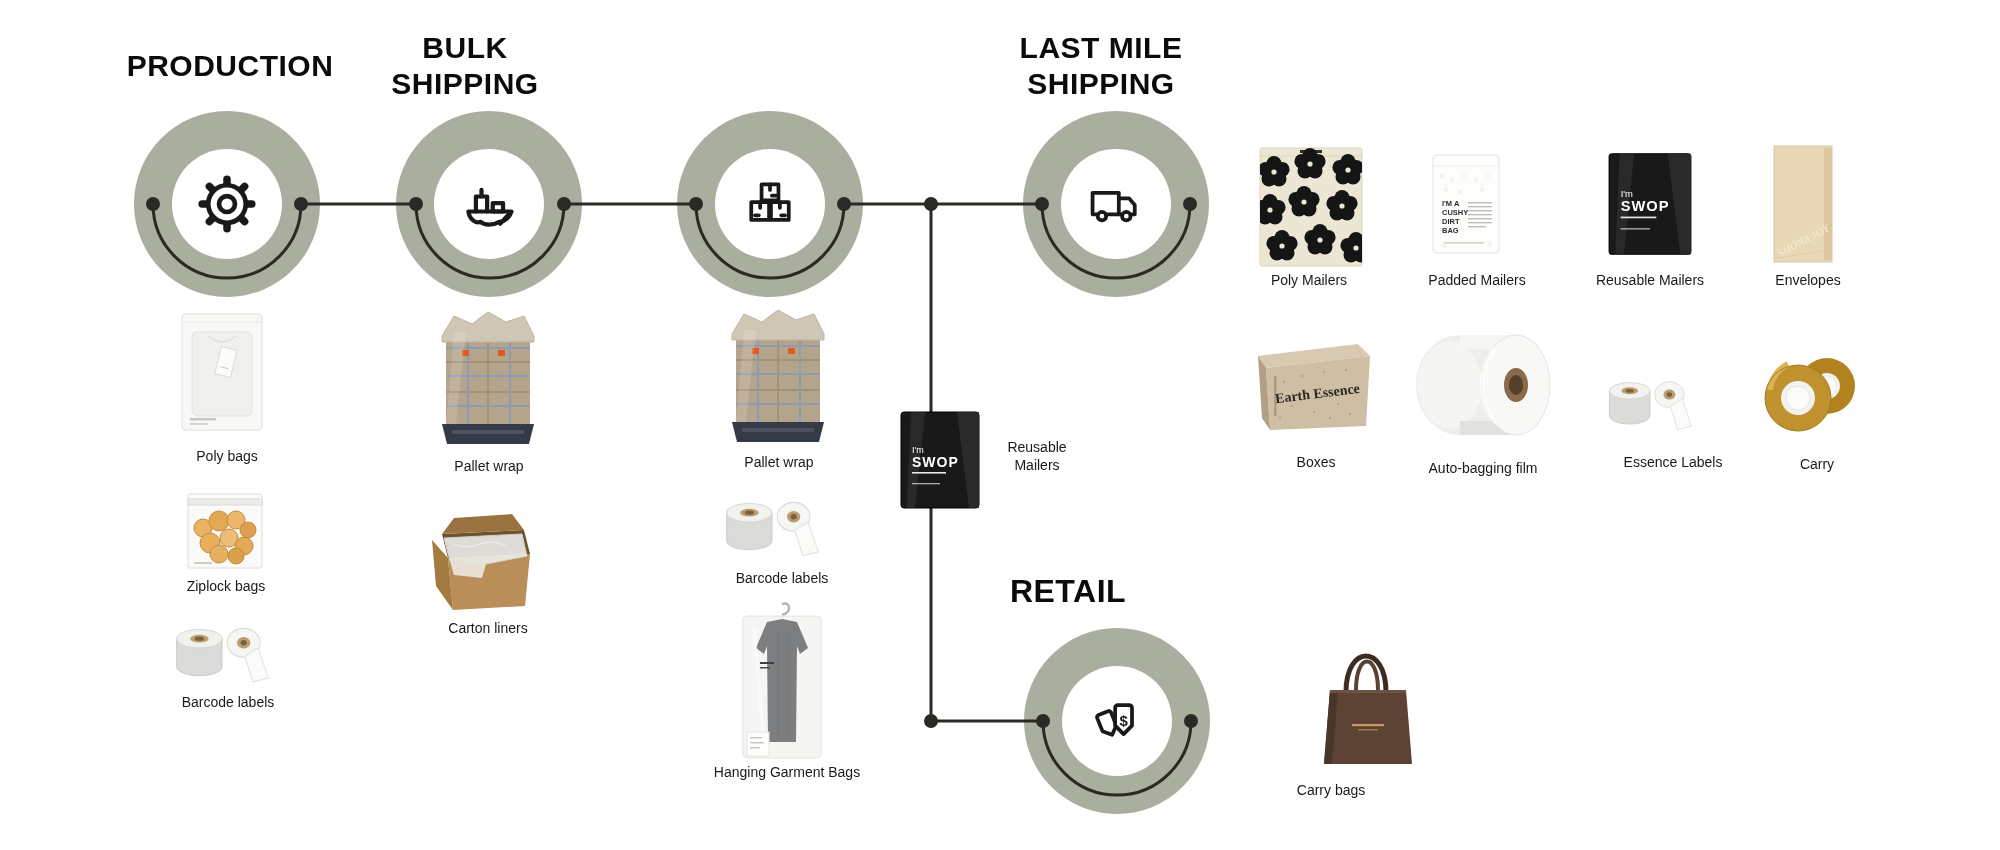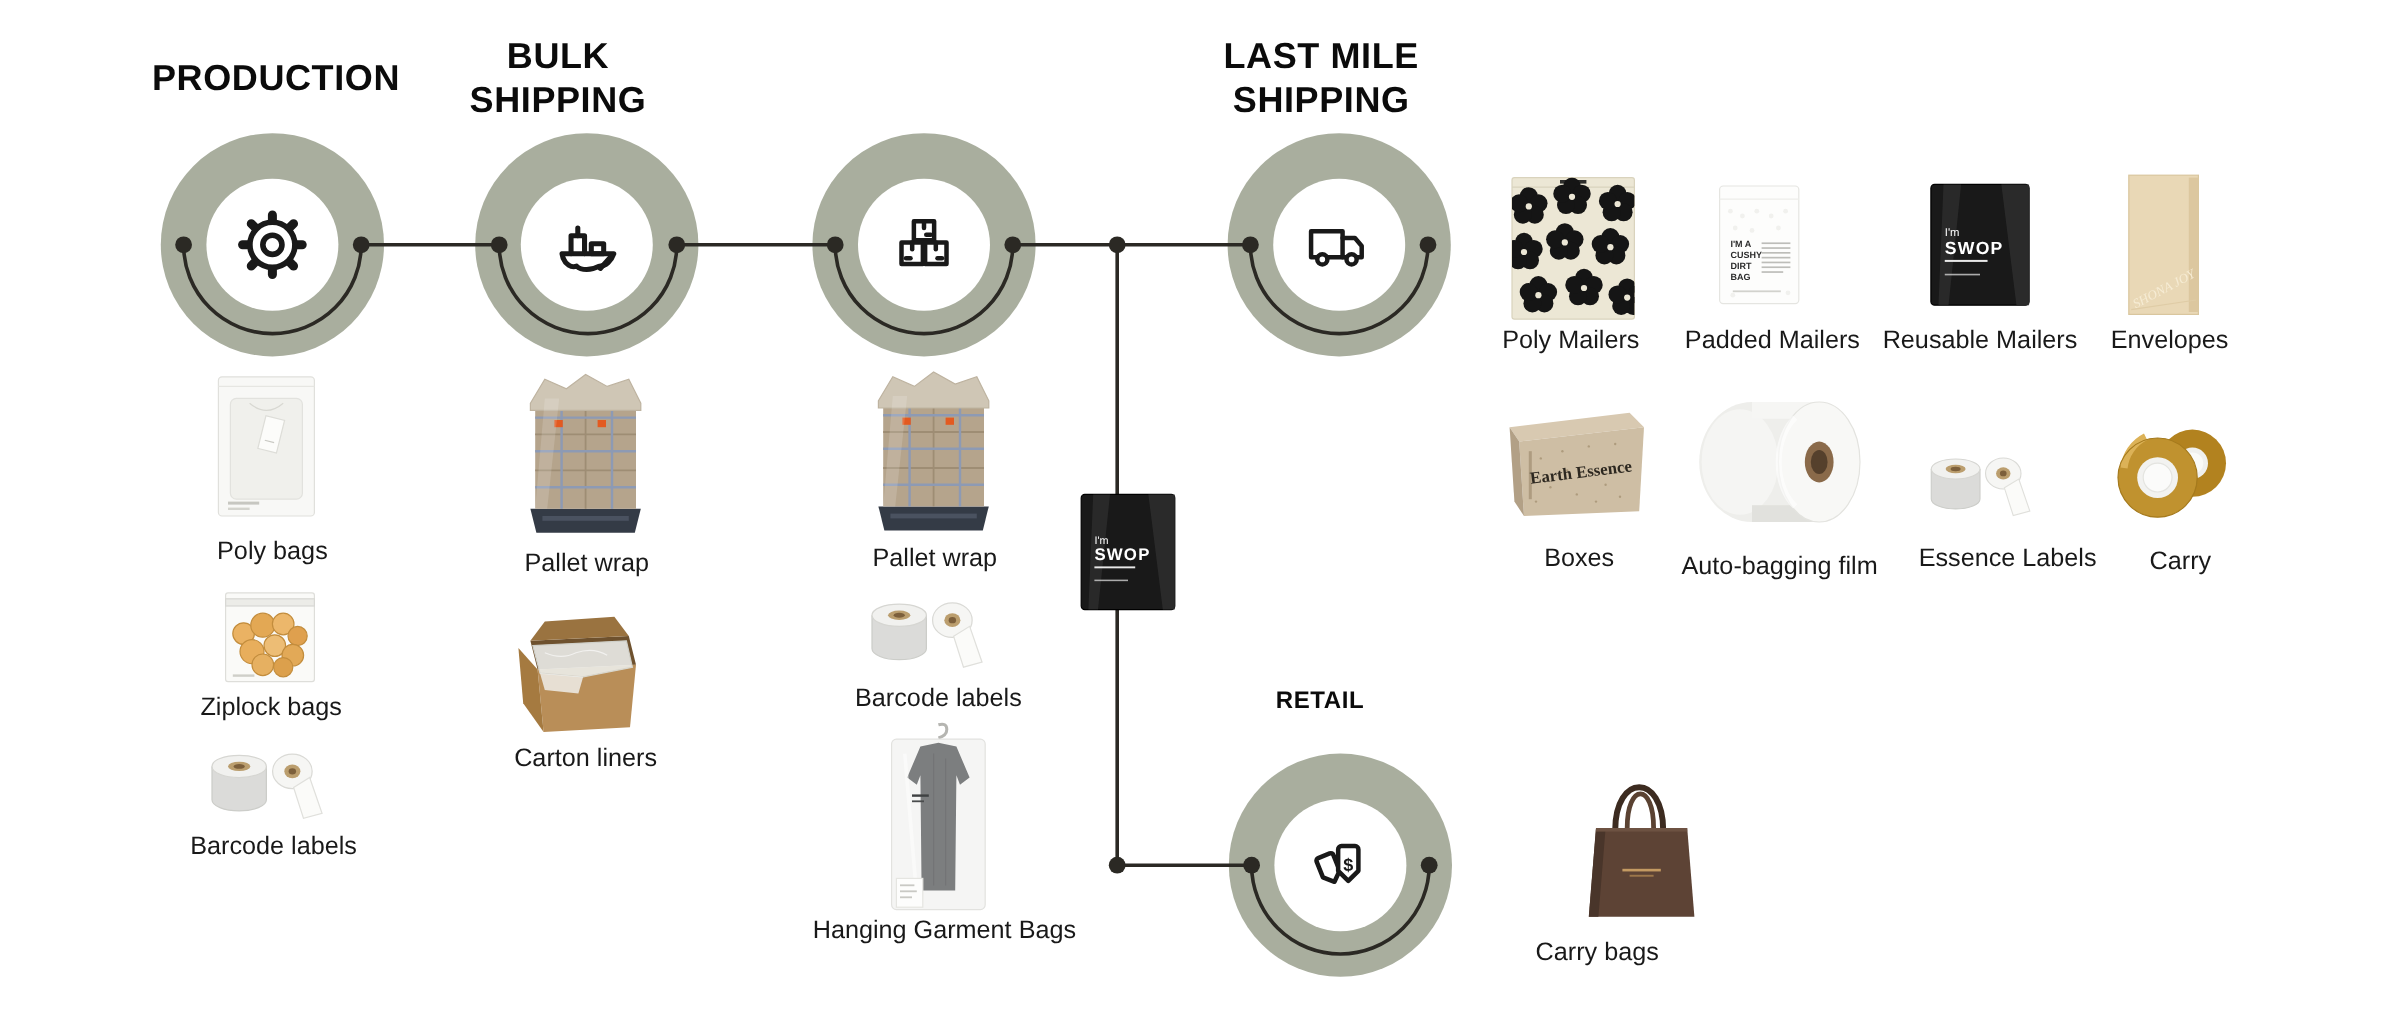--- a/index.html
+++ b/index.html
@@ -7,21 +7,21 @@
           font-family:"Liberation Sans",sans-serif;color:#1a1a1a}
   .stitle{position:absolute;transform:translateX(-50%);font-weight:bold;font-size:30px;
           line-height:1.2;color:#0b0b0b;text-align:center;letter-spacing:.5px;white-space:nowrap;z-index:4}
   .stitle span{display:block}
   .ring{position:absolute;width:186px;height:186px;border-radius:50%;background:#a9ae9e;
         display:flex;align-items:center;justify-content:center;z-index:1}
   .ring .inner{width:110px;height:110px;border-radius:50%;background:#fff;
         display:flex;align-items:center;justify-content:center}
   #connector{position:absolute;left:0;top:0;z-index:3}
   .prod{position:absolute;z-index:4;line-height:0}
-  .plabel{position:absolute;transform:translateX(-50%);font-size:21px;color:#191919;
+  .plabel{position:absolute;transform:translateX(-50%);font-size:14px;color:#191919;
           text-align:center;white-space:nowrap;z-index:4}
   .plabel.multi{white-space:normal;line-height:1.32;width:200px}
   .plabel.multi span{display:block}
   svg text{font-family:"Liberation Sans",sans-serif}
   .serif{font-family:"Liberation Serif",serif}
 </style>
 </head>
 <body>
 
 <div class="canvas">
@@ -84,21 +84,21 @@
 
   <div class="stitle" style="left:230px;top:48px">PRODUCTION</div>
   <div class="stitle" style="left:465px;top:30px">
     <span>BULK</span>
     <span>SHIPPING</span>
   </div>
   <div class="stitle" style="left:1101px;top:30px">
     <span>LAST MILE</span>
     <span>SHIPPING</span>
   </div>
-  <div class="stitle" style="left:1100px;top:572px;font-size:20px">RETAIL</div>
+  <div class="stitle" style="left:1068px;top:572px;font-size:32px">RETAIL</div>
 
   <div class="ring" style="left:134px;top:111px">
     <div class="inner">
       <svg width="60" height="60" viewBox="0 0 64 64">
         <g stroke="#191919" stroke-width="8" stroke-linecap="round">
           <line x1="52" y1="32" x2="58.5" y2="32"></line>
             <line x1="46.1" y1="46.1" x2="50.8" y2="50.8"></line>
           <line x1="32" y1="52" x2="32" y2="58.5"></line>
             <line x1="17.9" y1="46.1" x2="13.2" y2="50.8"></line>
           <line x1="12" y1="32" x2="5.5" y2="32"></line>
@@ -286,20 +286,24 @@
       <rect x="16" y="149" width="10" height="1.5" fill="#c9c9c4"></rect>
     </svg>
   </div>
   <div class="plabel" style="left:787px;top:764px">Hanging Garment Bags</div>
 
   <div class="prod" style="left:899px;top:410px">
     <svg width="82" height="100" viewBox="0 0 82 100">
         <use href="#sym-swop"></use>
       </svg>
   </div>
+  <div class="plabel multi" style="left:1037px;top:438px">
+    <span>Reusable</span>
+    <span>Mailers</span>
+  </div>
 
   <div class="prod" style="left:1258px;top:144px">
     <svg width="106" height="124" viewBox="0 0 106 124">
       <rect x="2" y="4" width="102" height="118" rx="2" fill="#ece7d5" stroke="#d9d3bd"></rect>
       <line x1="2" y1="12" x2="104" y2="12" stroke="#d9d3bd"></line>
       <rect x="42" y="6" width="22" height="3" fill="#2e2e2c"></rect>
       <g clip-path="url(#pmclip)">
         <use href="#sym-flower" x="16" y="28"></use>
           <use href="#sym-flower" x="52" y="20"></use>
         <use href="#sym-flower" x="90" y="26"></use>

